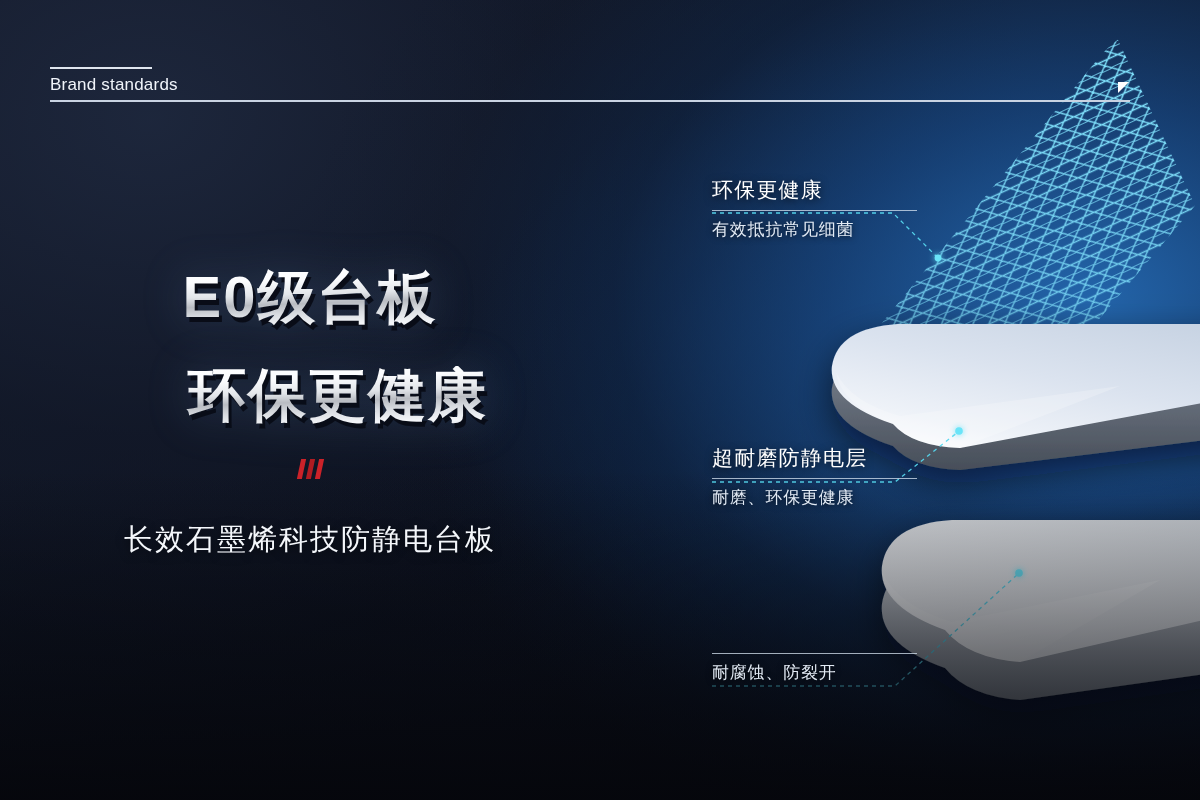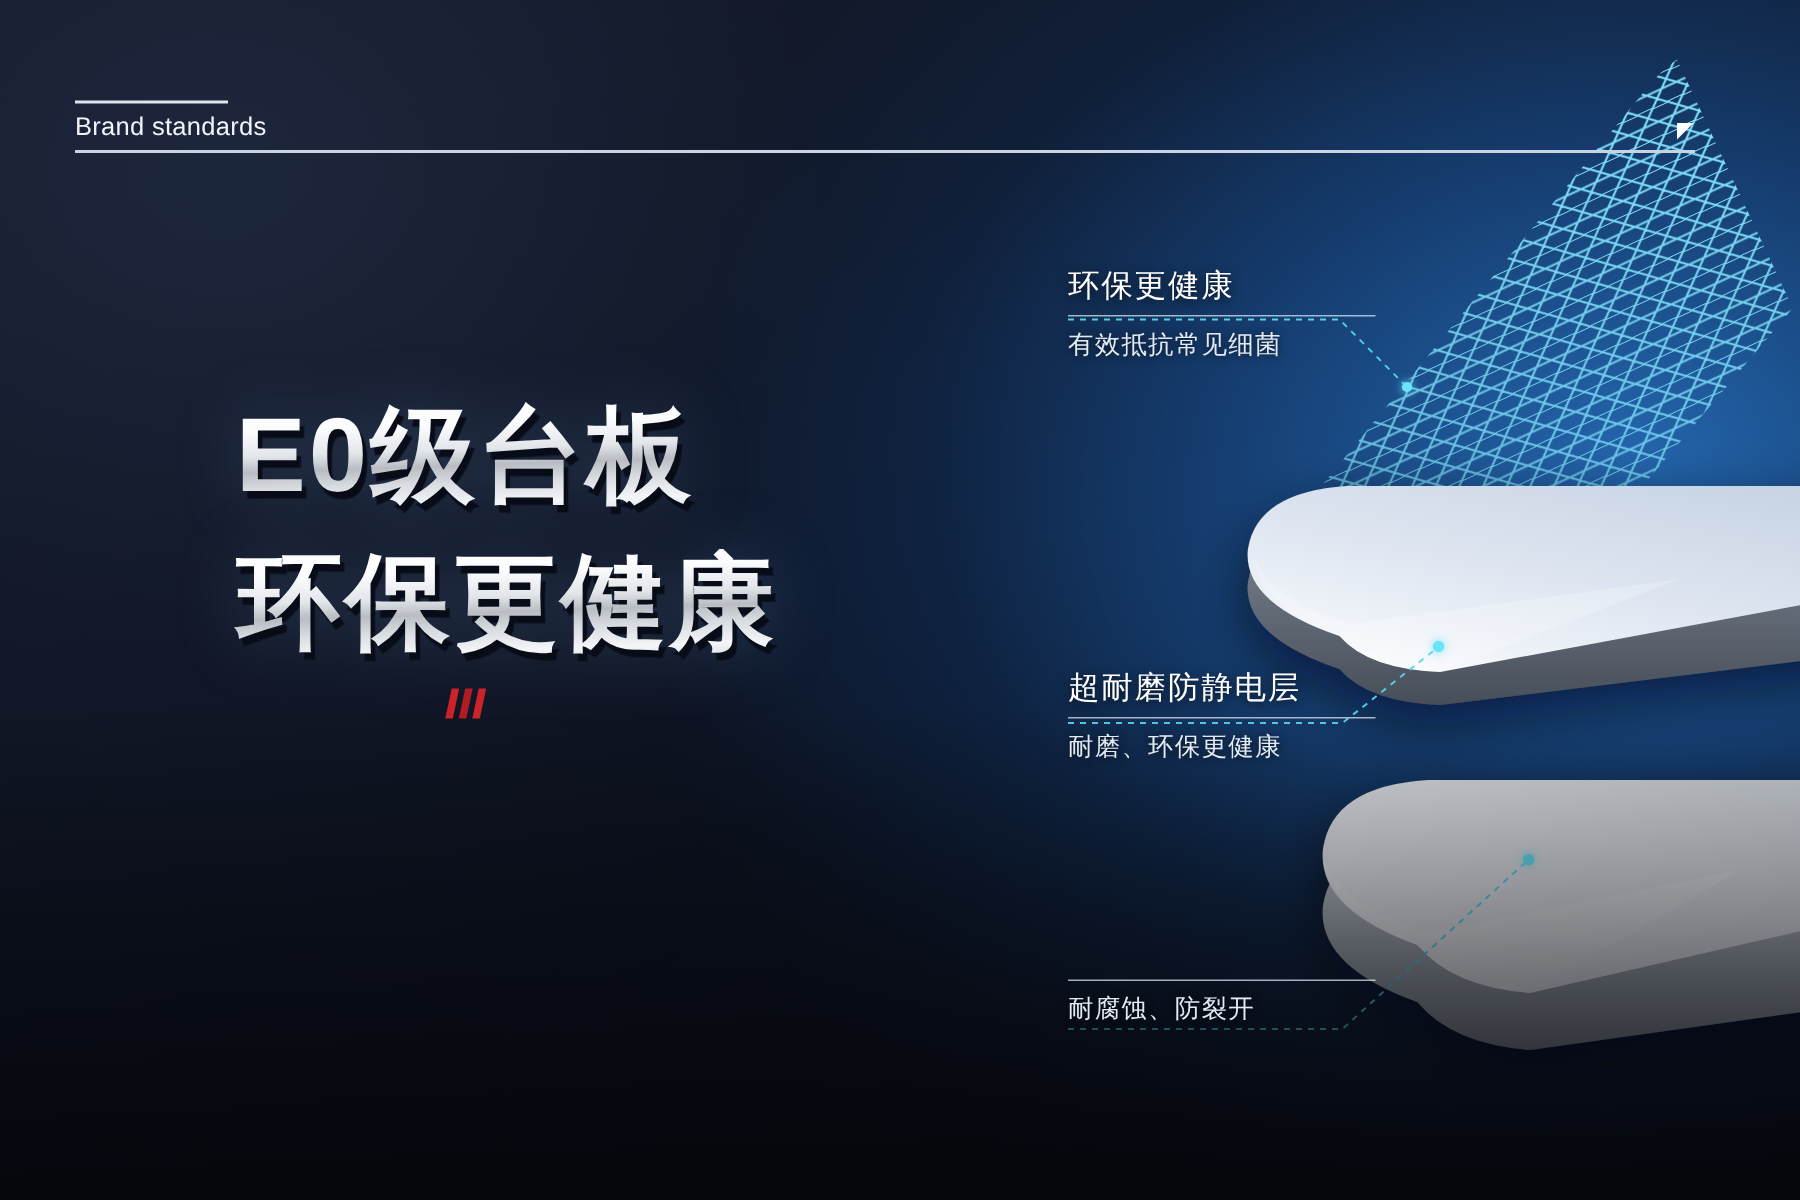--- a/index.html
+++ b/index.html
@@ -32,21 +32,21 @@
   .hdr-rule-bot{position:absolute;left:50px;top:100px;width:1080px;height:1.5px;background:#c9d3e2;}
   .hdr-marker{
     position:absolute;left:1118px;top:82px;width:0;height:0;
     border-left:11px solid #ffffff;border-bottom:11px solid transparent;
   }
 
   
   .left{position:absolute;left:0;top:0;width:620px;height:800px;z-index:18;}
   .headline{
     position:absolute;left:0;width:620px;text-align:center;
-    font-weight:bold;font-size:70px;line-height:1;letter-spacing:2px;
+    font-weight:bold;font-size:58px;line-height:1;letter-spacing:2px;
     background:linear-gradient(178deg,#ffffff 0%,#fbfcfe 28%,#e3e6ea 46%,#b9bcc2 58%,#d8dbe0 70%,#f4f6f9 86%,#cfd3d9 100%);
     -webkit-background-clip:text;background-clip:text;
     -webkit-text-fill-color:transparent;color:transparent;
     filter:drop-shadow(3px 5px 0px rgba(8,12,22,0.95)) drop-shadow(0 0 22px rgba(120,170,230,0.18));
   }
   .headline-1{top:268px;}
   .headline-2{top:366px;padding-left:28px;}
 
   .divider{position:absolute;left:0;top:458px;width:620px;height:22px;}
   .divider-inner{display:flex;justify-content:center;align-items:center;gap:4px;height:22px;}
@@ -213,20 +213,21 @@
     <div class="headline headline-2">环保更健康</div>
 
     <div class="divider">
       <div class="divider-inner">
         <span class="dbar"></span>
         <span class="dbar mid"></span>
         <span class="dbar"></span>
       </div>
     </div>
 
+    <div class="subtitle">长效石墨烯科技防静电台板</div>
   </div>
 
   <div class="callouts">
     <div class="callout c1">
       <div class="c-title">环保更健康</div>
       <div class="c-rule"></div>
       <div class="c-sub">有效抵抗常见细菌</div>
     </div>
 
     <div class="callout c2">

